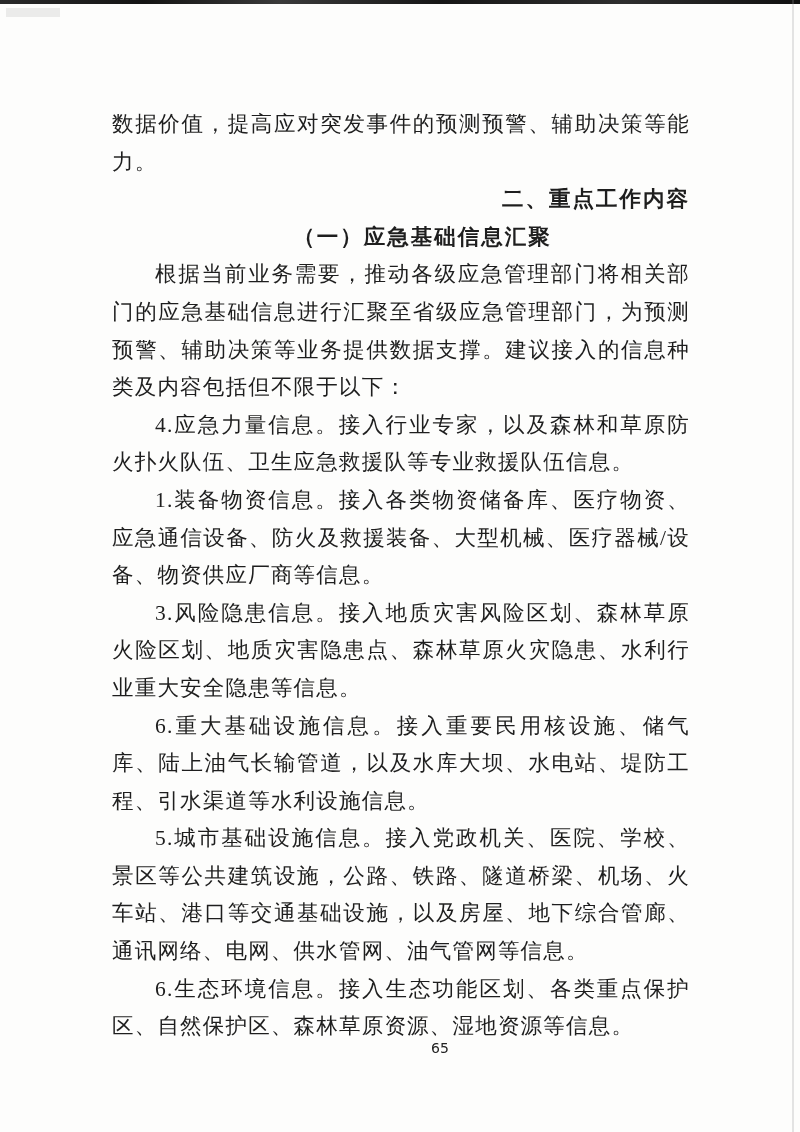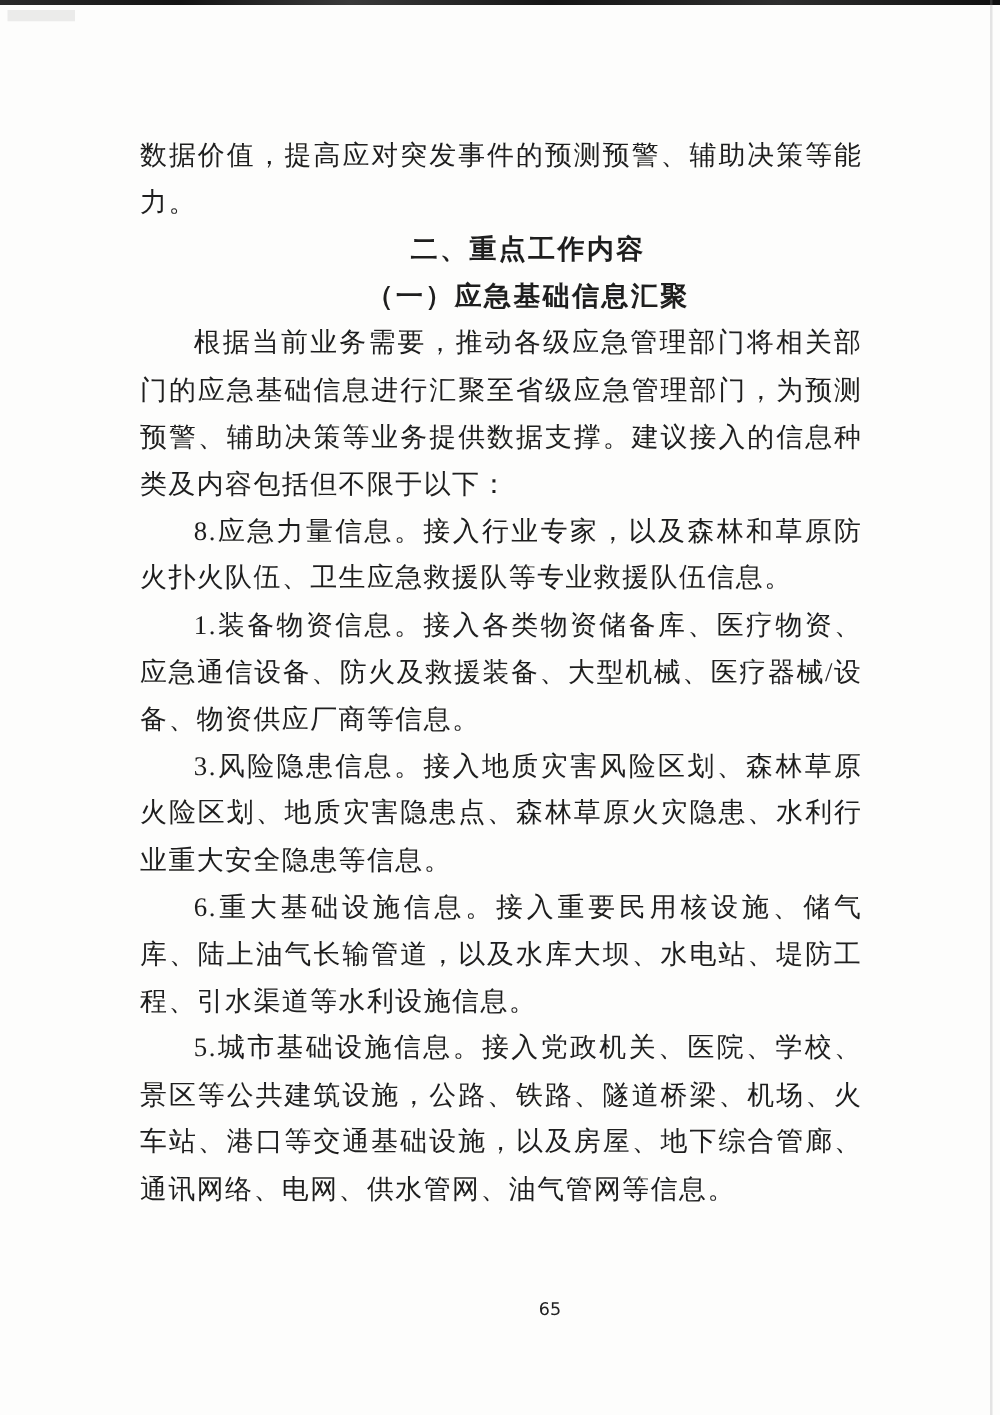--- a/index.html
+++ b/index.html
@@ -33,21 +33,21 @@
   }
   .para {
     margin: 0;
     text-indent: 2em;
     text-align: justify;
     text-justify: inter-ideograph;
     word-break: break-all;
   }
   .body-noindent { text-indent: 0; }
   .heading-level1 {
-    font-weight: 700; text-align: center;
+    font-weight: 700; text-align: right;
     font-family: "Liberation Sans", "DejaVu Sans", sans-serif;
     letter-spacing: 2px;
   }
   .heading-level2 {
     font-weight: 700; text-align: center;
     letter-spacing: 2px;
   }
 
   .page-number {
     position: absolute; top: 1040px; left: 0; width: 800px;
@@ -63,21 +63,22 @@
 <div class="page">
   <div class="scan-strip-top"></div>
   <div class="scan-noise-topleft"></div>
   <div class="scan-edge-right"></div>
 
   <div class="doc-body">
       <p class="para body-noindent">数据价值，提高应对突发事件的预测预警、辅助决策等能力。</p>
       <p class="para heading-level1">二、重点工作内容</p>
       <p class="para heading-level2">（一）应急基础信息汇聚</p>
       <p class="para body">根据当前业务需要，推动各级应急管理部门将相关部门的应急基础信息进行汇聚至省级应急管理部门，为预测预警、辅助决策等业务提供数据支撑。建议接入的信息种类及内容包括但不限于以下：</p>
-      <p class="para body">8.应急力量信息。接入行业专家，以及森林和草原防火扑火队伍、卫生应急救援队等专业救援队伍信息。</p>
+      <p class="para body">4.应急力量信息。接入行业专家，以及森林和草原防火扑火队伍、卫生应急救援队等专业救援队伍信息。</p>
       <p class="para body">1.装备物资信息。接入各类物资储备库、医疗物资、应急通信设备、防火及救援装备、大型机械、医疗器械/设备、物资供应厂商等信息。</p>
       <p class="para body">3.风险隐患信息。接入地质灾害风险区划、森林草原火险区划、地质灾害隐患点、森林草原火灾隐患、水利行业重大安全隐患等信息。</p>
       <p class="para body">6.重大基础设施信息。接入重要民用核设施、储气库、陆上油气长输管道，以及水库大坝、水电站、堤防工程、引水渠道等水利设施信息。</p>
       <p class="para body">5.城市基础设施信息。接入党政机关、医院、学校、景区等公共建筑设施，公路、铁路、隧道桥梁、机场、火车站、港口等交通基础设施，以及房屋、地下综合管廊、通讯网络、电网、供水管网、油气管网等信息。</p>
+      <p class="para body">6.生态环境信息。接入生态功能区划、各类重点保护区、自然保护区、森林草原资源、湿地资源等信息。</p>
     </div>
 
   <div class="page-number">65</div>
 </div>
 
 </body></html>

